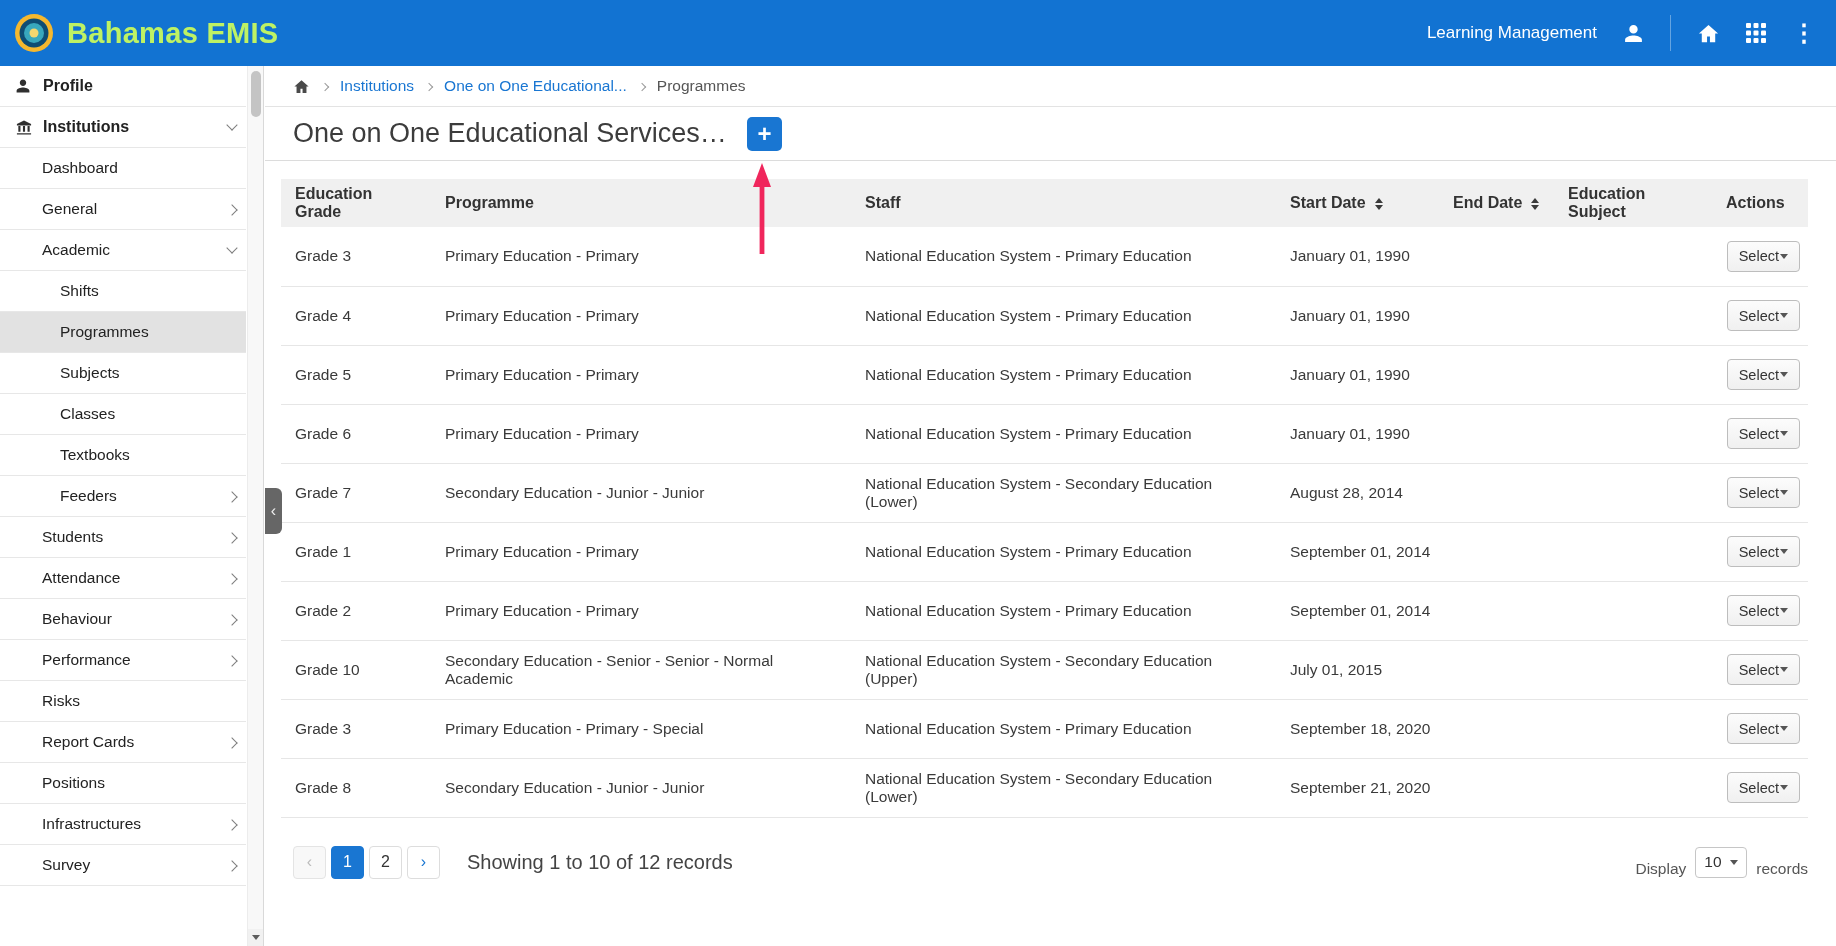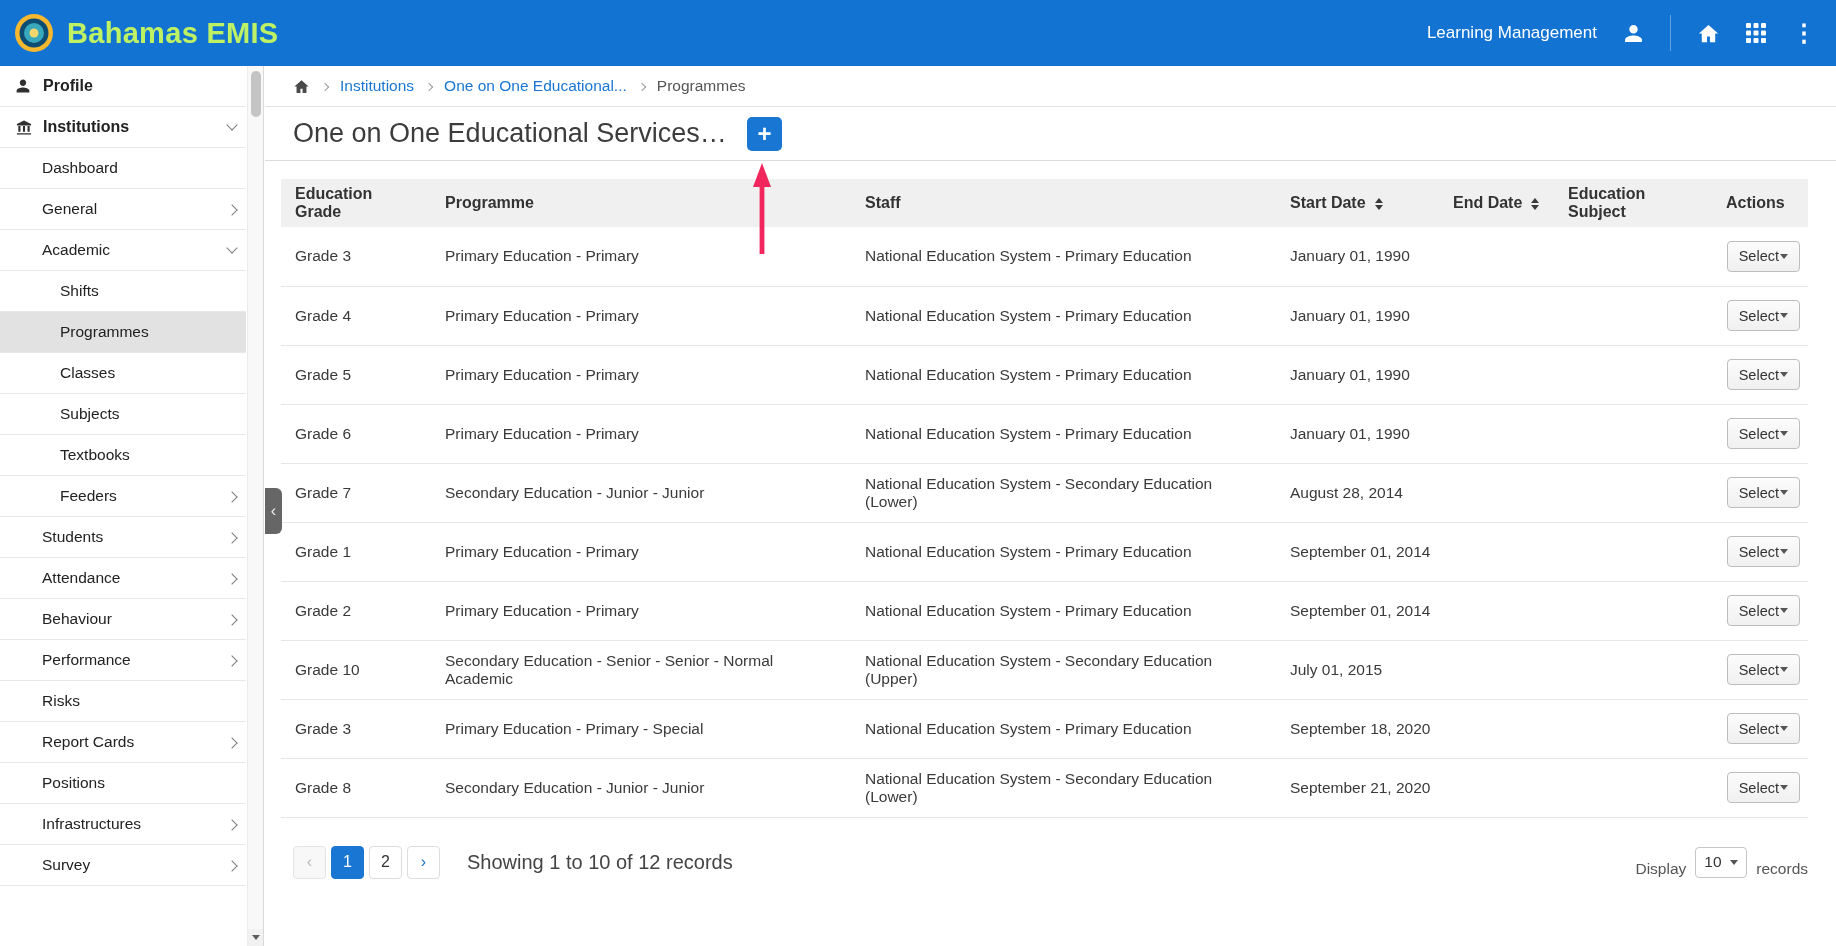--- a/index.html
+++ b/index.html
@@ -176,24 +176,24 @@
       <span>Academic</span>
       <span class="chev down"></span>
     </div>
     <div class="side-item lvl2">
       <span>Shifts</span>
     </div>
     <div class="side-item lvl2 selected">
       <span>Programmes</span>
     </div>
     <div class="side-item lvl2">
+      <span>Subjects</span>
+    </div>
+    <div class="side-item lvl2">
       <span>Classes</span>
-    </div>
-    <div class="side-item lvl2">
-      <span>Subjects</span>
     </div>
     <div class="side-item lvl2">
       <span>Textbooks</span>
     </div>
     <div class="side-item lvl2">
       <span>Feeders</span>
       <span class="chev right"></span>
     </div>
     <div class="side-item lvl1">
       <span>Students</span>

